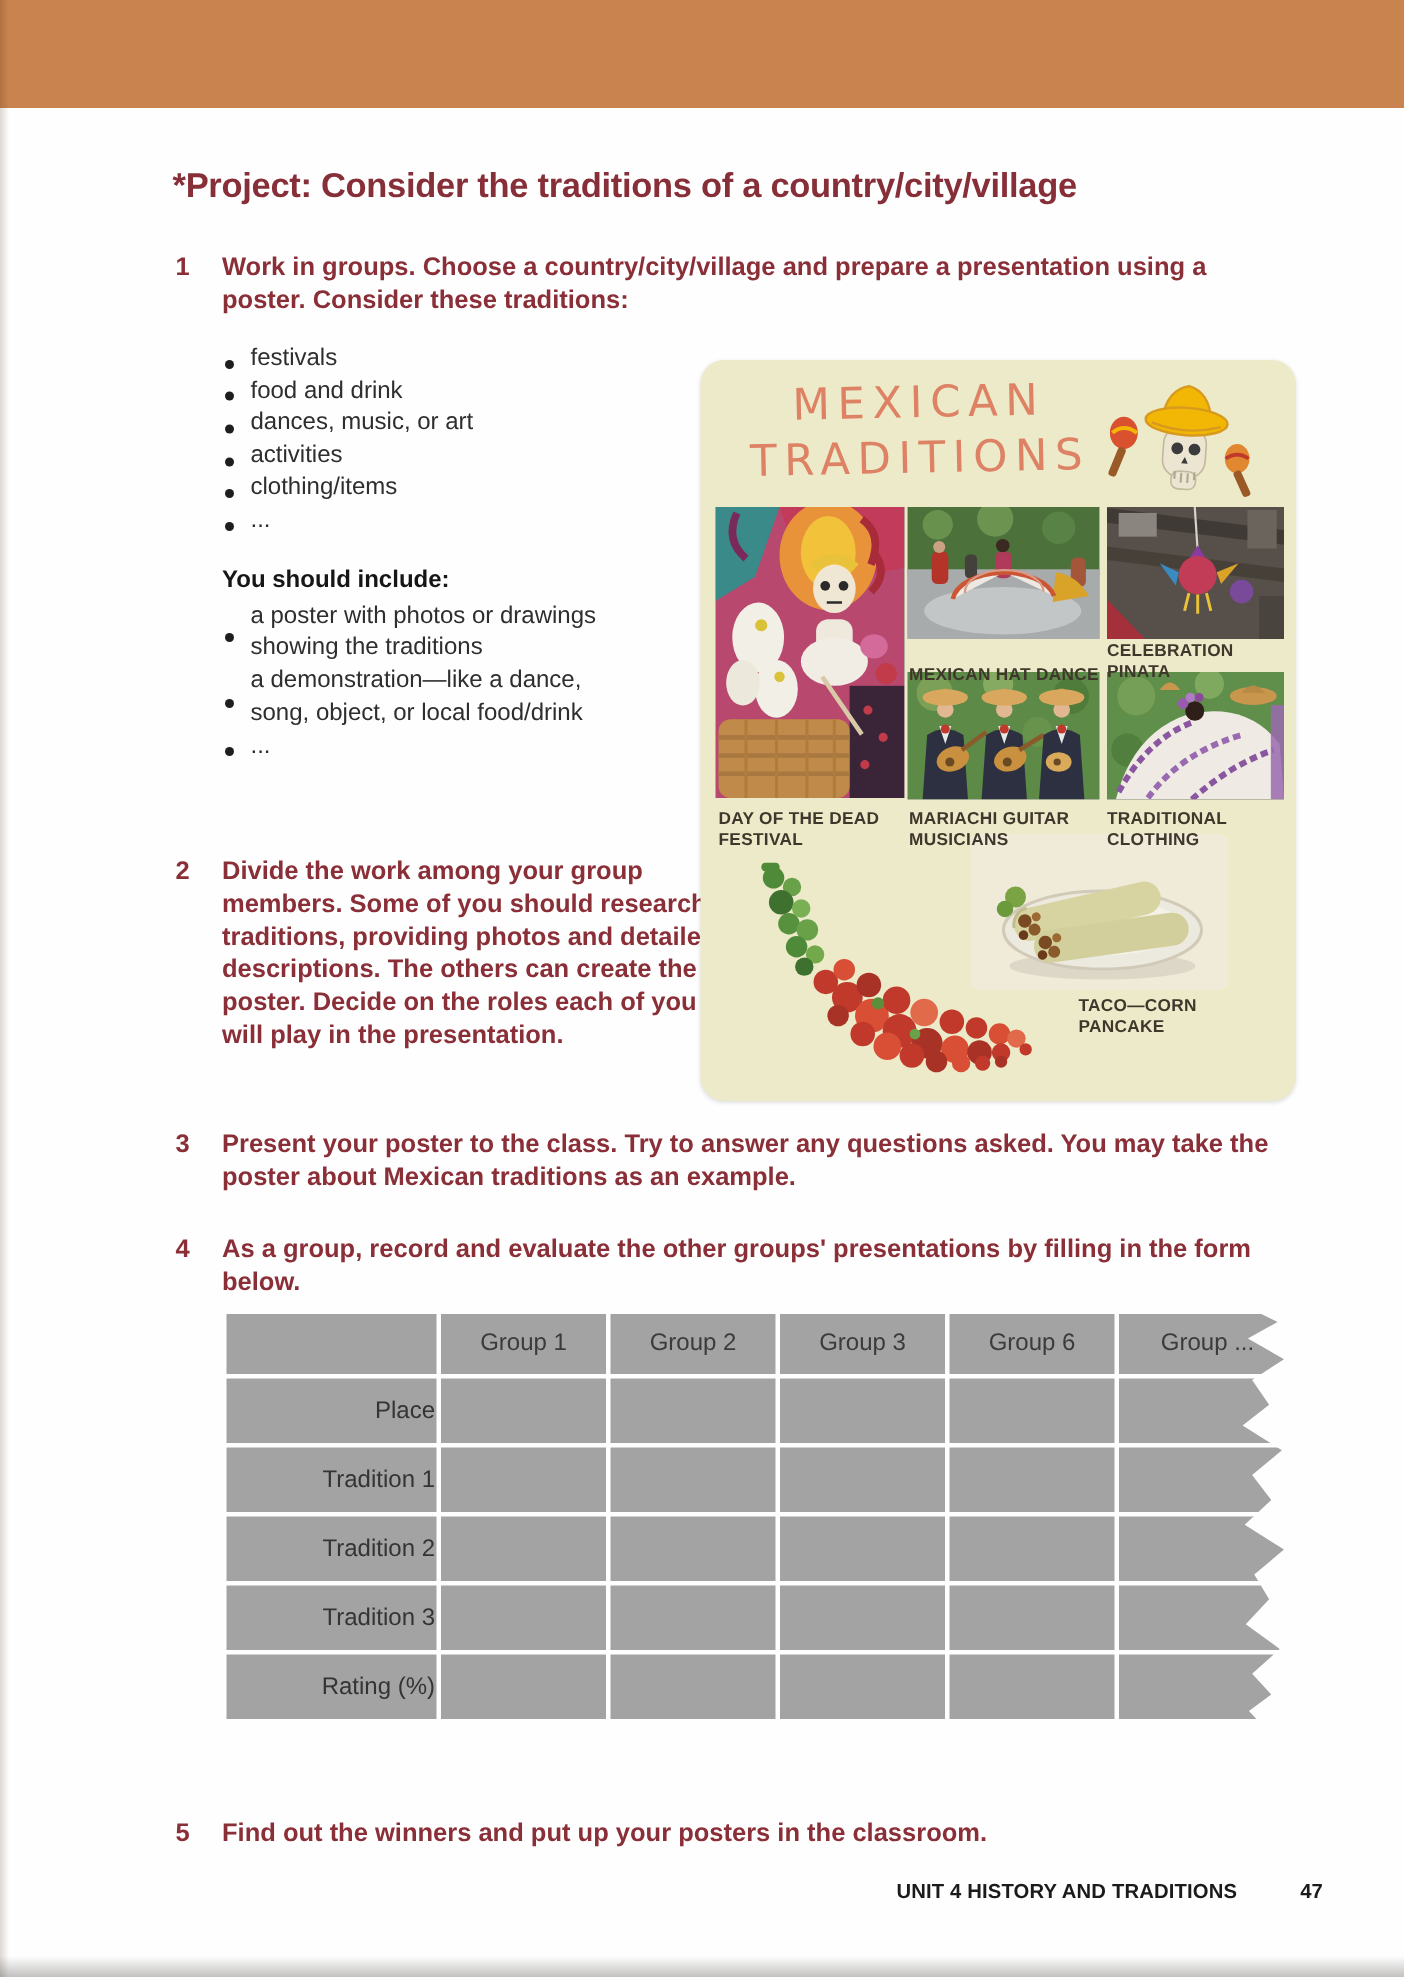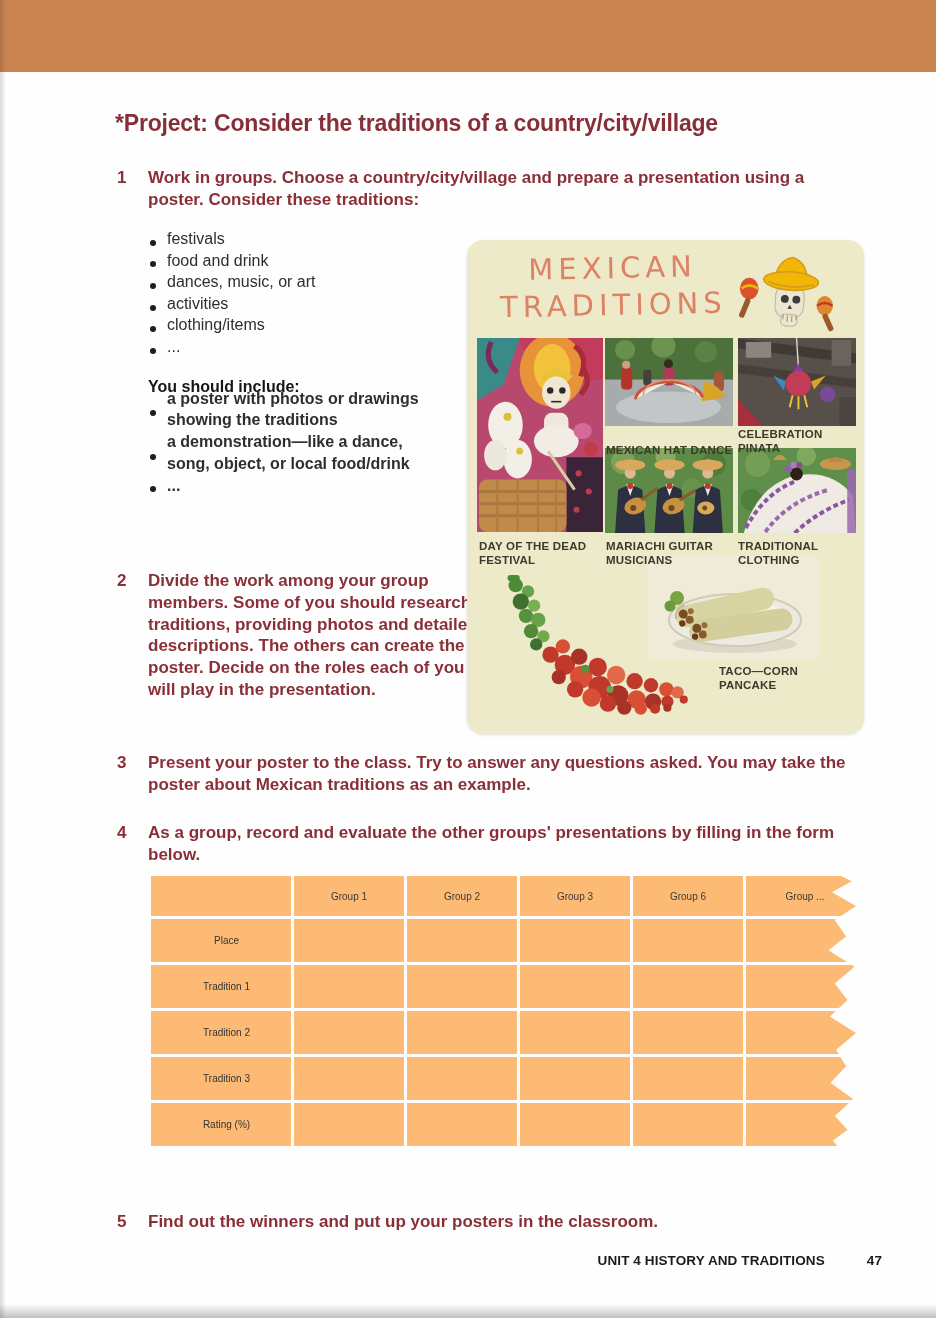--- a/index.html
+++ b/index.html
@@ -21,21 +21,21 @@
   .s1{left:117px;top:167px;width:740px;}
   .s2{left:117px;top:570px;width:372px;}
   .s3{left:117px;top:752px;width:760px;}
   .s4{left:117px;top:822px;width:745px;}
   .s5{left:117px;top:1211px;width:760px;}
 
   ul.bullets{list-style:none;margin:0;padding:0;position:absolute;font-size:16px;color:#2e2e2e;}
   ul.bullets li{display:flex;align-items:center;}
   ul.bullets .dot{flex:none;width:6px;height:6px;border-radius:50%;background:#1e1e1e;margin:8px 11px 0 2px;}
   .trad-list{left:148px;top:228px;width:300px;line-height:21.6px;}
-  .incl-list{left:148px;top:388px;width:292px;line-height:21.2px;font-weight:bold;}
+  .incl-list{left:148px;top:400px;width:292px;line-height:21.2px;}
   .incl-list li{margin-bottom:1px;}
   .incl-list li span.txt{width:262px;}
   .include-head{position:absolute;left:148px;top:378px;font-size:16px;font-weight:bold;color:#161616;}
 
   
   .poster{
     position:absolute;left:467px;top:240px;width:397px;height:494px;
     background:#edeac9;border-radius:16px;box-shadow:0 1px 3px rgba(0,0,0,.12);
   }
   .poster-title{
@@ -64,23 +64,23 @@
   .taco{position:absolute;left:180px;top:316px;width:172px;height:104px;border-radius:6px;overflow:hidden;z-index:1;}
   .taco svg{display:block;width:100%;height:100%;}
   .skull-icon{position:absolute;left:268px;top:12px;width:104px;height:86px;}
 
   
   .tablewrap{
     position:absolute;left:148px;top:873px;width:708px;
     clip-path:polygon(0 0,97% 0,99.4% 3%,96.6% 7%,100% 12%,97% 17%,98.6% 23%,96.1% 28%,99.8% 34%,97% 40%,98.8% 46%,96.3% 52%,100% 58%,97.2% 64%,98.6% 70%,96.4% 76%,99.6% 82%,97% 88%,98.8% 93%,96.7% 97%,97.8% 100%,0 100%);
   }
   table.eval{border-collapse:separate;border-spacing:3px;table-layout:fixed;width:708px;}
-  table.eval th,table.eval td{background:#fdba74;font-weight:normal;font-size:10px;color:#3b3b3b;}
+  table.eval th,table.eval td{background:#a3a3a3;font-weight:normal;font-size:16px;color:#3b3b3b;}
   table.eval thead th{height:38px;text-align:center;vertical-align:middle;}
-  table.eval tbody th{height:41px;text-align:center;vertical-align:middle;padding-left:12px;color:#343434;}
+  table.eval tbody th{height:41px;text-align:right;vertical-align:middle;padding-left:12px;color:#343434;}
   table.eval tbody td{height:41px;}
   col.c-label{width:140px;}
   col.c-grp{width:110px;}
   col.c-last{width:118px;}
 
   .footer{
     position:absolute;top:1253px;right:54px;display:flex;gap:42px;align-items:baseline;
     font-size:13.5px;font-weight:bold;color:#1b1b1b;letter-spacing:.1px;
   }
 </style>

